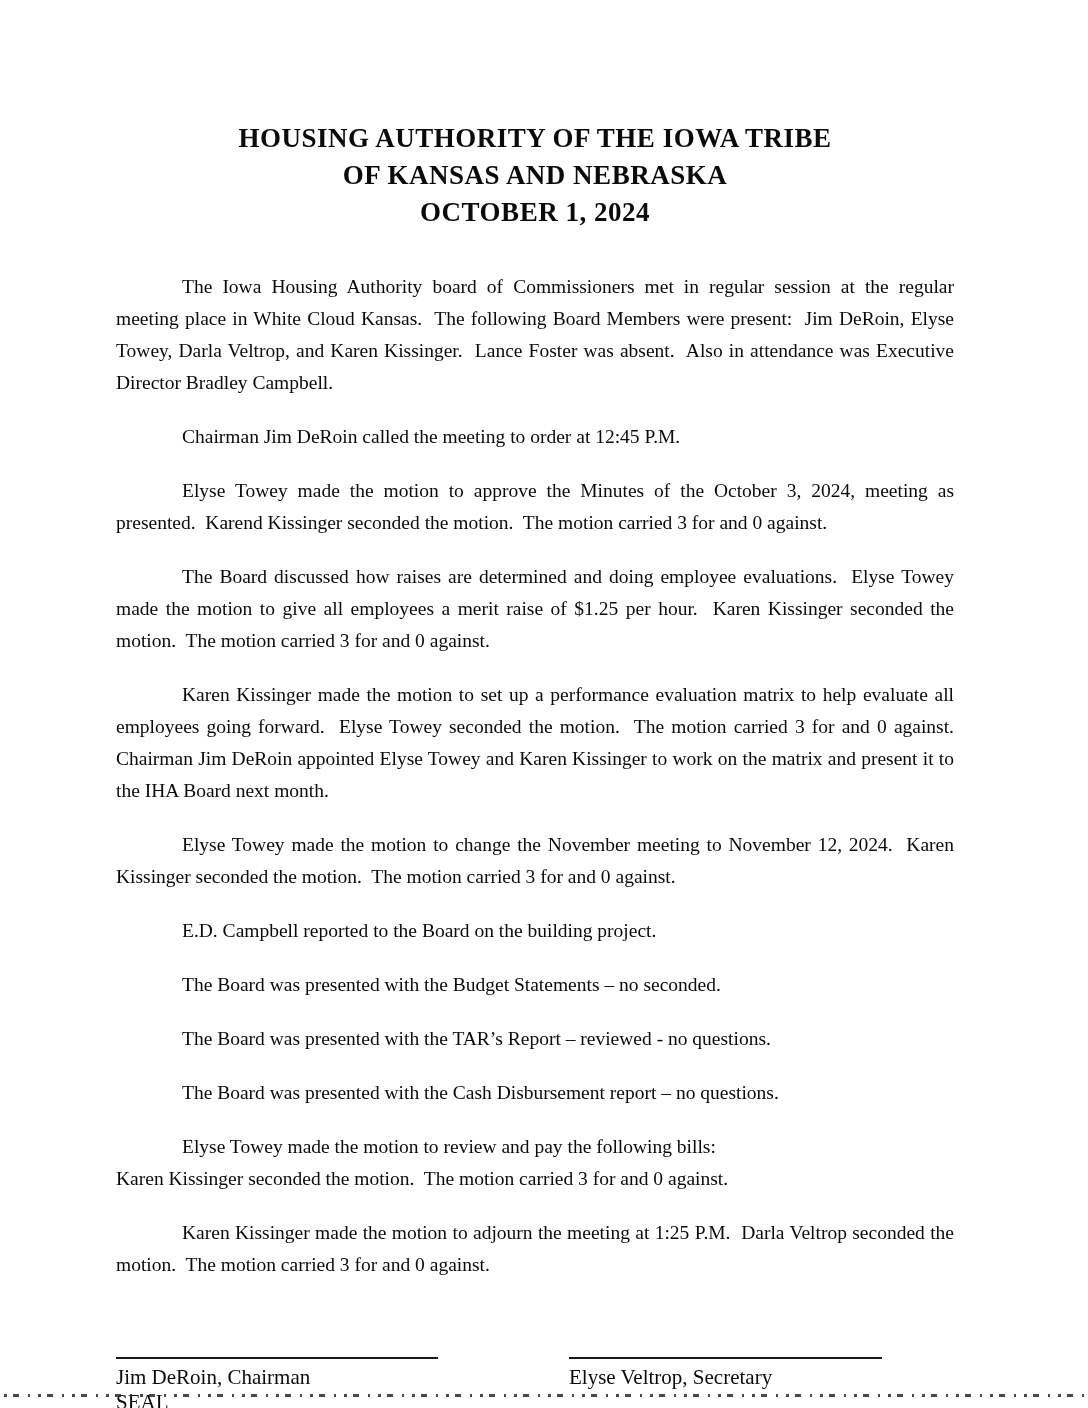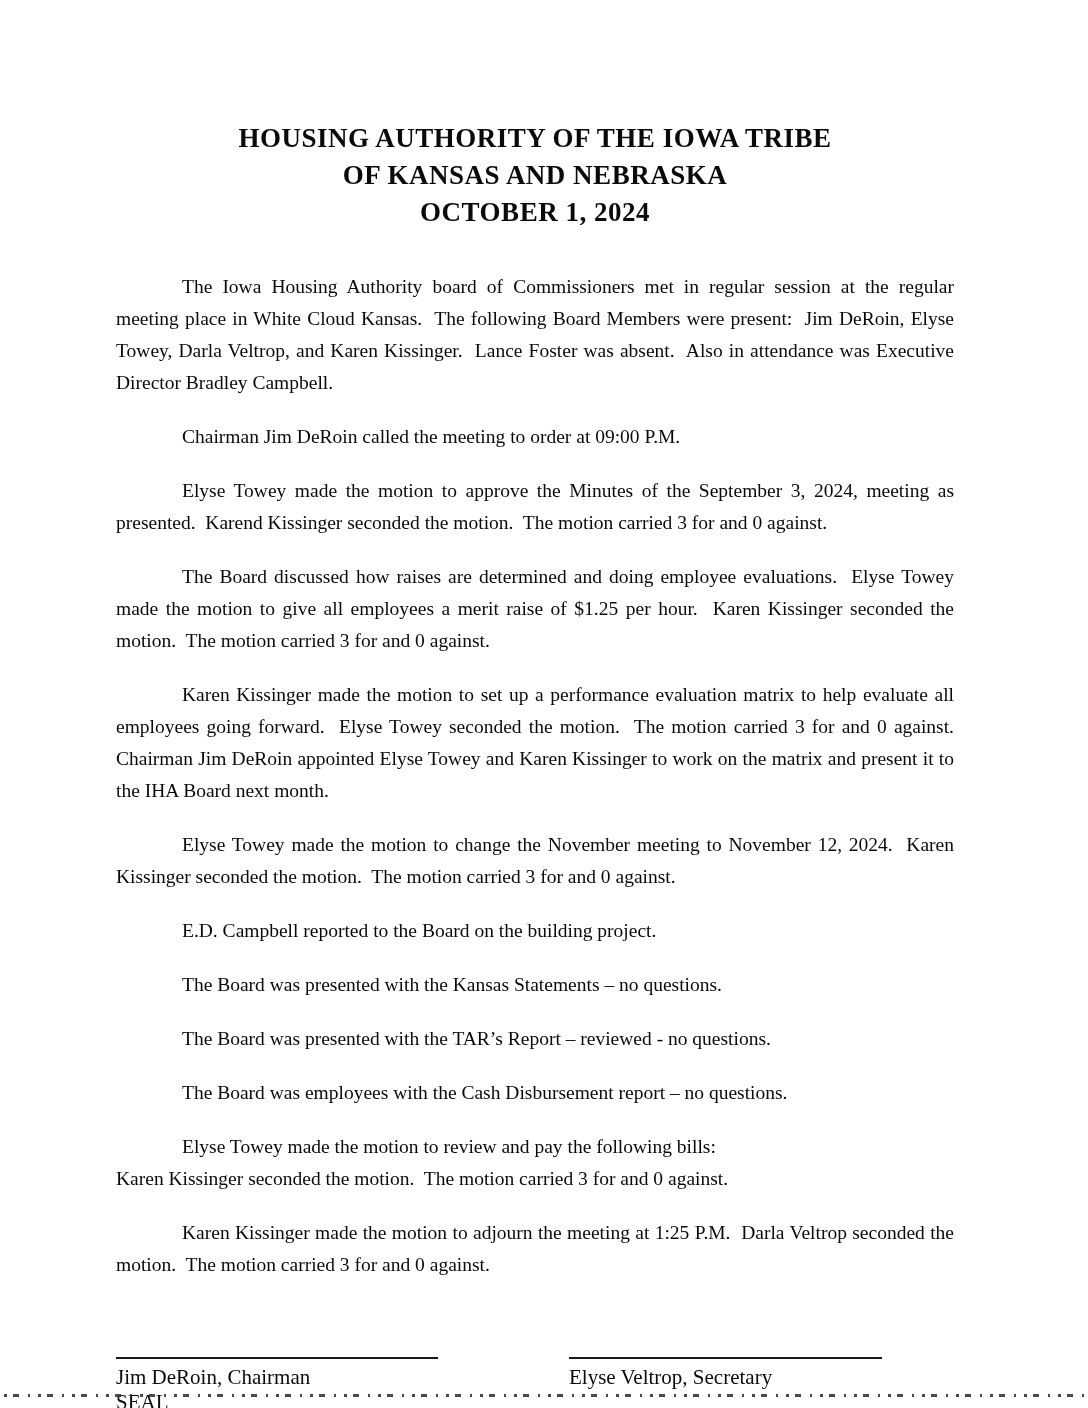--- a/index.html
+++ b/index.html
@@ -84,29 +84,29 @@
   <div class="content">
 
     <div class="title-block">
       <div>HOUSING AUTHORITY OF THE IOWA TRIBE</div>
       <div>OF KANSAS AND NEBRASKA</div>
       <div>OCTOBER 1, 2024</div>
     </div>
 
     <div class="body-block">
       <p class="para">The Iowa Housing Authority board of Commissioners met in regular session at the regular meeting place in White Cloud Kansas.  The following Board Members were present:  Jim DeRoin, Elyse Towey, Darla Veltrop, and Karen Kissinger.  Lance Foster was absent.  Also in attendance was Executive Director Bradley Campbell.</p>
-      <p class="para">Chairman Jim DeRoin called the meeting to order at 09:00 P.M.</p>
-      <p class="para">Elyse Towey made the motion to approve the Minutes of the September 3, 2024, meeting as presented.  Karend Kissinger seconded the motion.  The motion carried 3 for and 0 against.</p>
+      <p class="para">Chairman Jim DeRoin called the meeting to order at 12:45 P.M.</p>
+      <p class="para">Elyse Towey made the motion to approve the Minutes of the October 3, 2024, meeting as presented.  Karend Kissinger seconded the motion.  The motion carried 3 for and 0 against.</p>
       <p class="para">The Board discussed how raises are determined and doing employee evaluations.  Elyse Towey made the motion to give all employees a merit raise of $1.25 per hour.  Karen Kissinger seconded the motion.  The motion carried 3 for and 0 against.</p>
       <p class="para">Karen Kissinger made the motion to set up a performance evaluation matrix to help evaluate all employees going forward.  Elyse Towey seconded the motion.  The motion carried 3 for and 0 against.  Chairman Jim DeRoin appointed Elyse Towey and Karen Kissinger to work on the matrix and present it to the IHA Board next month.</p>
       <p class="para">Elyse Towey made the motion to change the November meeting to November 12, 2024.  Karen Kissinger seconded the motion.  The motion carried 3 for and 0 against.</p>
       <p class="para">E.D. Campbell reported to the Board on the building project.</p>
-      <p class="para">The Board was presented with the Kansas Statements – no questions.</p>
+      <p class="para">The Board was presented with the Budget Statements – no seconded.</p>
       <p class="para">The Board was presented with the TAR’s Report – reviewed - no questions.</p>
-      <p class="para">The Board was employees with the Cash Disbursement report – no questions.</p>
+      <p class="para">The Board was presented with the Cash Disbursement report – no questions.</p>
       <p class="para">Elyse Towey made the motion to review and pay the following bills:
 Karen Kissinger seconded the motion.  The motion carried 3 for and 0 against.</p>
       <p class="para">Karen Kissinger made the motion to adjourn the meeting at 1:25 P.M.  Darla Veltrop seconded the motion.  The motion carried 3 for and 0 against.</p>
     </div>
 
     <div class="sig-row">
       <div class="sig-left">
         <div class="sig-line"></div>
         <span class="sig-name">Jim DeRoin, Chairman</span>
         <span class="seal-label">SEAL</span>

